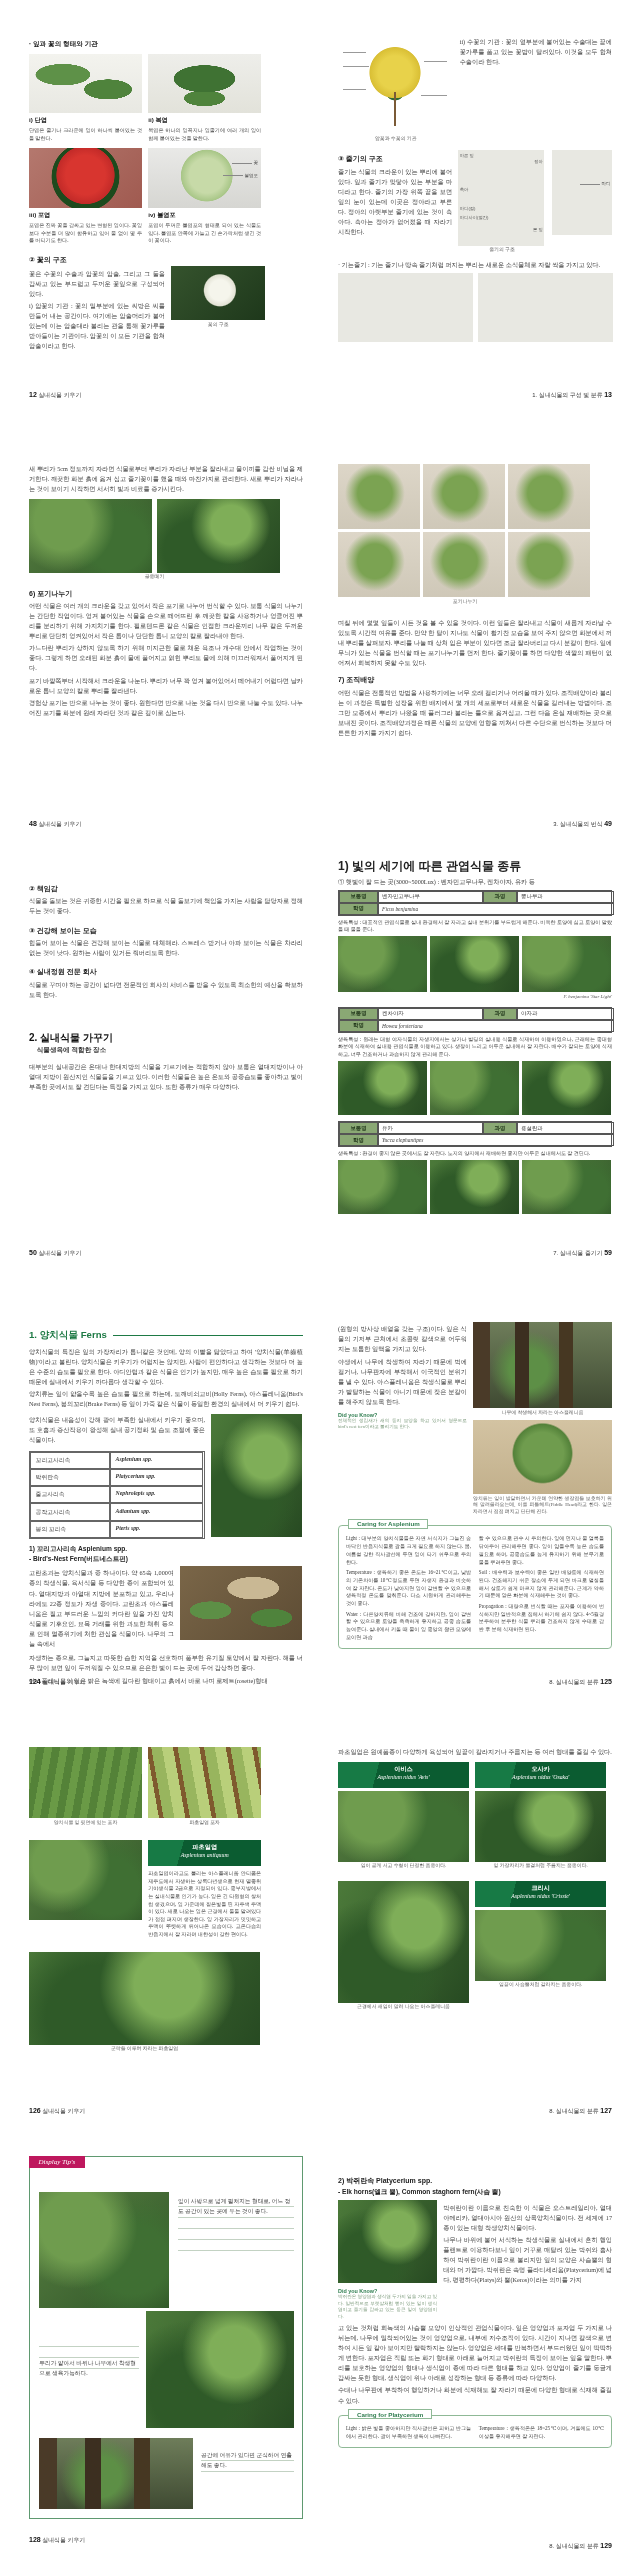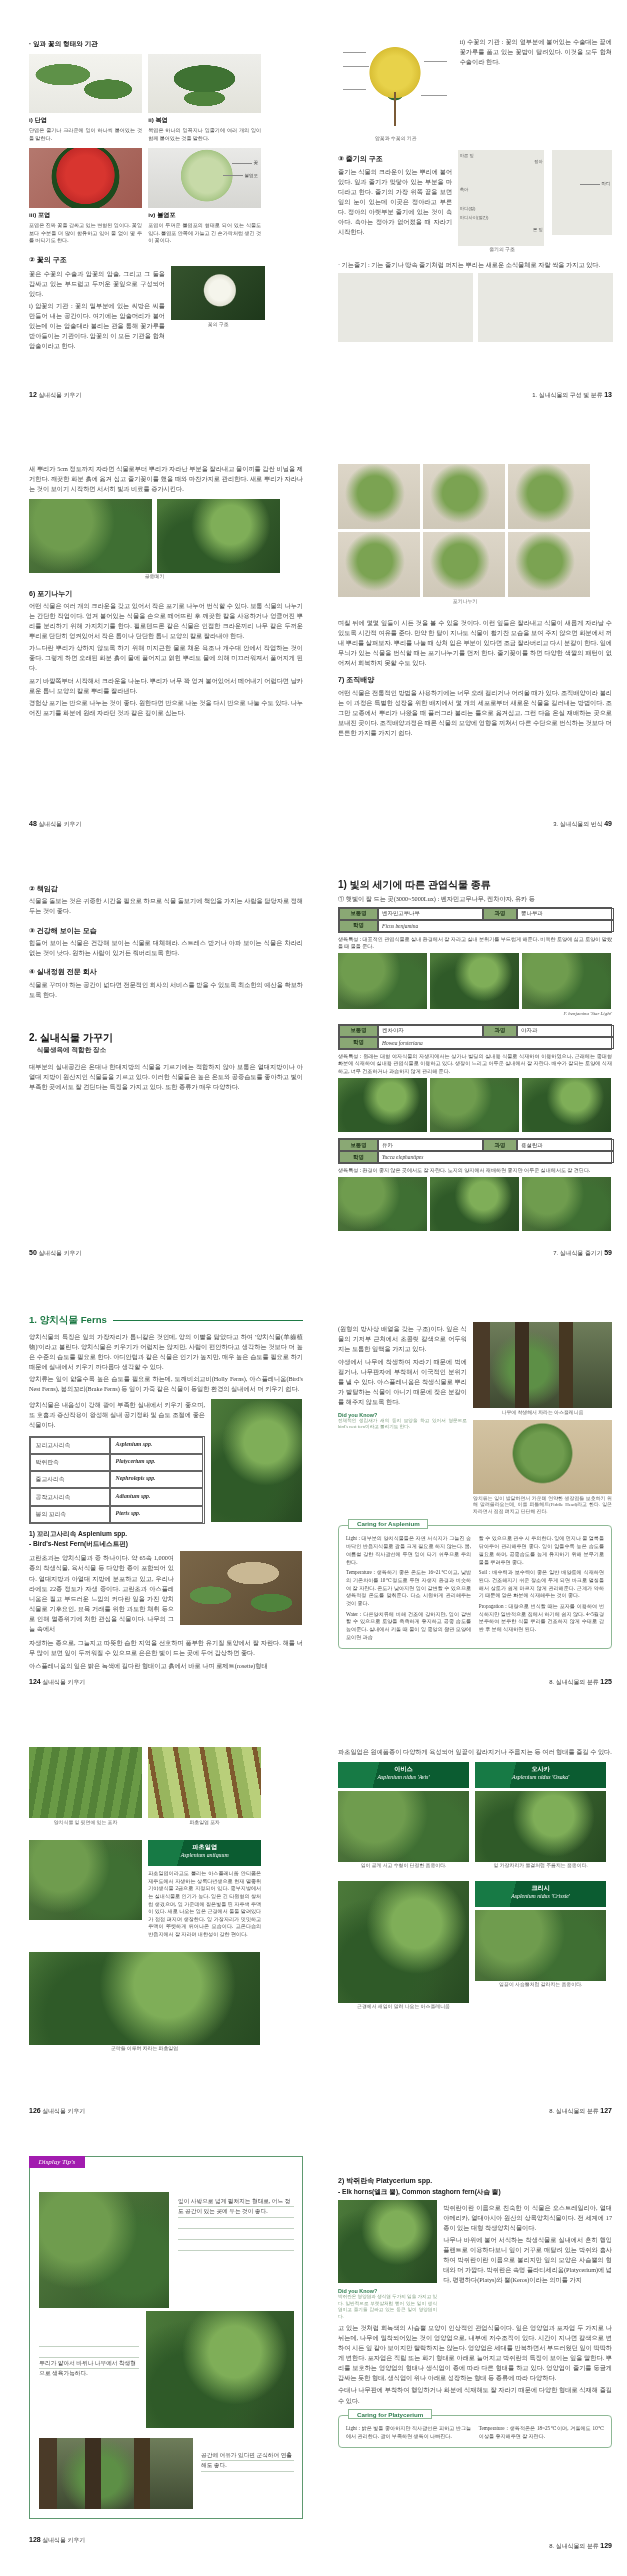--- a/index.html
+++ b/index.html
@@ -51,21 +51,21 @@
   .banner{height:26px;background:linear-gradient(105deg,#177a45 30%,#0b5c31 30%);color:#fff;text-align:center;padding-top:3.1px;box-sizing:border-box;}
   .banner .b1{font-size:6.2px;font-weight:bold;font-family:"Liberation Sans",sans-serif;}
   .banner .b2{font-size:5.8px;font-style:italic;}
   .carebox{position:relative;border:0.8px solid #8fb996;border-radius:3.9px;padding:9.3px 7px 6.2px;margin-top:9.3px;}
   .carebox .ctitle{position:absolute;top:-7px;left:9.3px;background:#fff;border:0.8px solid #8fb996;padding:0.8px 7.7px;font-weight:bold;color:#2f7d4f;font-size:6.2px;font-family:"Liberation Sans",sans-serif;}
   .carecols{display:flex;gap:7.7px;}
   .carecols>div{width:50%;font-size:5.1px;line-height:1.55;text-align:justify;}
   .dyk-t{font-size:5.4px;font-weight:bold;color:#2e7d4f;font-family:"Liberation Sans",sans-serif;margin-top:4.6px;}
   .dyk-x{font-size:4.6px;line-height:1.45;color:#7a997a;text-align:justify;}
   .tipbox{position:relative;border:0.8px solid #5f9970;margin-top:10.8px;height:361px;}
-  .tiptab{position:absolute;top:-0.8px;left:-0.8px;background:#a21caf;color:#fff;font-style:italic;font-size:7px;padding:1.5px 9.3px 2.3px;font-family:"Liberation Serif",serif;}
+  .tiptab{position:absolute;top:-0.8px;left:-0.8px;background:#be185d;color:#fff;font-style:italic;font-size:7px;padding:1.5px 9.3px 2.3px;font-family:"Liberation Serif",serif;}
   .wline{border-bottom:0.8px solid #c3d2c3;height:10px;font-size:5.7px;line-height:10px;color:#3c3c3c;}
   .anno{position:absolute;font-size:4.5px;color:#444;}
   .anno:before{content:"";position:absolute;right:100%;top:55%;width:20px;height:0.8px;background:#888;margin-right:1.5px;}
 </style>
 </head>
 <body>
 
 <div class="spread">
   <div class="page pl">
     <div class="hsans h8" style="margin-top:40px;">· 잎과 꽃의 형태와 기관</div>
@@ -218,21 +218,21 @@
     <div class="p">식물로 꾸며야 하는 공간이 넓다면 전문적인 회사의 서비스를 받을 수 있도록 최소한의 예산을 확보하도록 한다.</div>
     <div class="hsans bigh" style="margin-top:31px;">2. 실내식물 가꾸기</div>
     <div class="hsans subh">식물생육에 적합한 장소</div>
     <div class="p" style="margin-top:7.7px;">대부분의 실내공간은 온대나 한대지방의 식물을 기르기에는 적합하지 않아 보통은 열대지방이나 아열대 지방이 원산지인 식물들을 기르고 있다. 이러한 식물들은 높은 온도와 공중습도를 좋아하고 빛이 부족한 곳에서도 잘 견딘다는 특징을 가지고 있다. 또한 종류가 매우 다양하다.</div>
     <div class="foot fl">
       <span class="num">50</span>
       <span>실내식물 키우기</span>
     </div>
   </div>
   <div class="page pr">
-    <div class="hsans" style="font-size:10px;margin-top:20px;">1) 빛의 세기에 따른 관엽식물 종류</div>
+    <div class="hsans" style="font-size:12px;">1) 빛의 세기에 따른 관엽식물 종류</div>
     <div class="p" style="margin:1.5px 0 3.1px;">① 햇빛이 잘 드는 곳(3000~5000Lux) : 벤자민고무나무, 켄차야자, 유카 등</div>
     <div class="spec-table">
       <div class="gh">보통명</div>
       <div>벤자민고무나무</div>
       <div class="gh">과명</div>
       <div>뽕나무과</div>
       <div class="gh">학명</div>
       <div class="latin">Ficus benjamina</div>
     </div>
     <div class="p small">생육특성 : 대표적인 관엽식물로 실내 환경에서 잘 자라고 실내 분위기를 부드럽게 해준다. 비옥한 토양에 심고 토양이 말랐을 때 물을 준다.</div>
@@ -272,21 +272,21 @@
     </div>
     <div class="foot fr">
       <span>7. 실내식물 즐기기</span>
       <span class="num">59</span>
     </div>
   </div>
 </div>
 
 <div class="spread">
   <div class="page pl">
-    <div class="hsans greenh" style="margin-top:27px;">
+    <div class="hsans greenh" style="margin-top:42px;">
       <span>1. 양치식물 Ferns</span>
       <span class="rule"></span>
     </div>
     <div class="p">양치식물의 특징은 잎의 가장자리가 톱니같은 것인데, 양의 이빨을 닮았다고 하여 '양치식물(羊齒植物)'이라고 불린다. 양치식물은 키우기가 어렵지는 않지만, 사람이 편안하다고 생각하는 것보다 더 높은 수준의 습도를 필요로 한다. 아디안텀과 같은 식물은 인기가 높지만, 매우 높은 습도를 필요로 하기 때문에 실내에서 키우기 까다롭다 생각할 수 있다.</div>
     <div class="p">양치류는 잎이 얇을수록 높은 습도를 필요로 하는데, 도깨비쇠고비(Holly Ferns), 아스플레니움(Bird's Nest Ferns), 봉의꼬리(Brake Ferns) 등 잎이 가죽 같은 식물이 동일한 환경의 실내에서 더 키우기 쉽다.</div>
     <div class="row g8" style="margin-top:3.1px;">
       <div style="width:176px;">
         <div class="p">양치식물은 내음성이 강해 광이 부족한 실내에서 키우기 좋으며, 또 호흡과 증산작용이 왕성해 실내 공기정화 및 습도 조절에 좋은 식물이다.</div>
         <div class="gen-table" style="margin-top:6.2px;">
           <div>꼬리고사리속</div>

